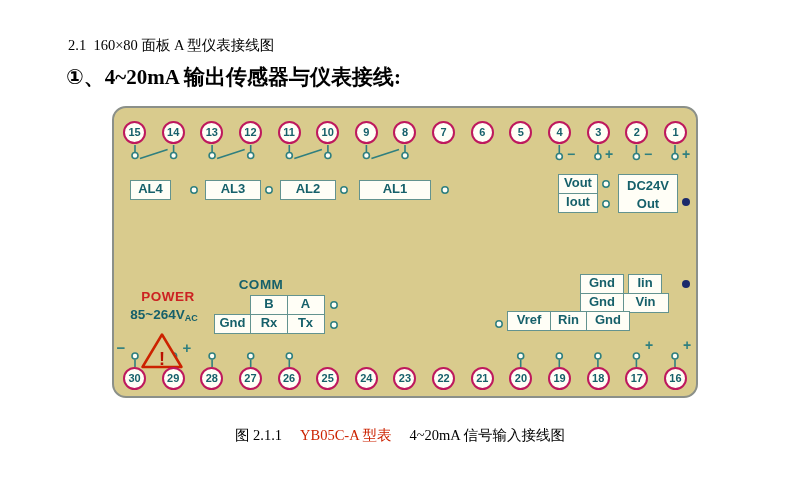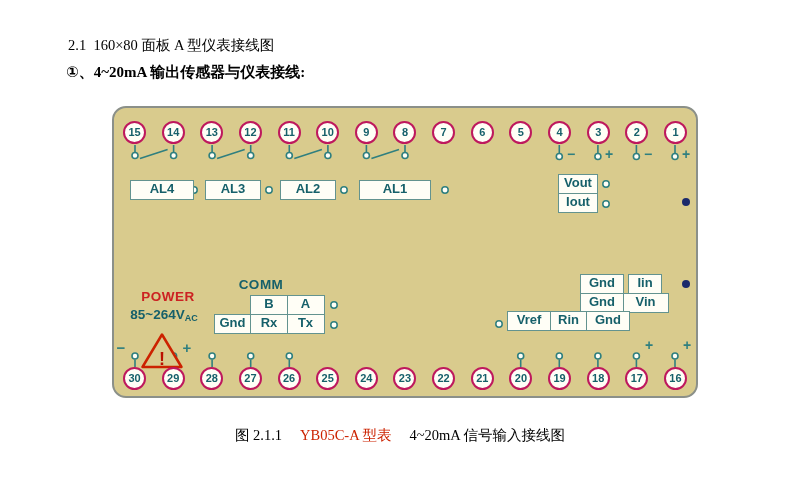--- a/index.html
+++ b/index.html
@@ -1,21 +1,21 @@
 <!DOCTYPE html>
 <html><head>
 <meta charset="utf-8">
 <style>
   * { margin:0; padding:0; box-sizing:border-box; }
   html,body { width:800px; height:478px; }
   body { background:#ffffff; position:relative; overflow:hidden;
          font-family:"Liberation Serif","DejaVu Serif","DejaVu Sans",serif; color:#000; }
 
   .heading    { position:absolute; left:68px; top:36px;  font-size:14.5px; white-space:pre; }
-  .subheading { position:absolute; left:66px; top:63px;  font-size:15px; font-weight:bold; white-space:pre; }
+  .subheading { position:absolute; left:66px; top:63px;  font-size:21px; font-weight:bold; white-space:pre; }
 
   .panel { position:absolute; left:112px; top:106px; width:586px; height:292px;
            background:#d9cb8d; border:2px solid #8b9089; border-radius:14px; }
   .overlay { position:absolute; left:0; top:0; }
 
   .t-row  { position:absolute; left:9px; width:564px; display:flex; justify-content:space-between; }
   .t-top    { top:13px; }
   .t-bottom { top:259px; }
   .term { width:23px; height:23px; border-radius:50%; border:2px solid #be185d; background:#fffef6;
           color:#16606a; font:bold 11px/19px "Liberation Sans","DejaVu Sans",sans-serif; text-align:center; }
@@ -159,27 +159,31 @@
     <div class="term">23</div>
     <div class="term">22</div>
     <div class="term">21</div>
     <div class="term">20</div>
     <div class="term">19</div>
     <div class="term">18</div>
     <div class="term">17</div>
     <div class="term">16</div>
   </div>
 
-  <div class="cell" style="left:16px;  top:72px; width:64px;">AL4</div>
+  <div class="cell" style="left:16px;  top:72px; width:41px;">AL4</div>
   <div class="cell" style="left:91px;  top:72px; width:56px;">AL3</div>
   <div class="cell" style="left:166px; top:72px; width:56px;">AL2</div>
   <div class="cell" style="left:245px; top:72px; width:72px;">AL1</div>
 
   <div class="cell" style="left:444px; top:66px;   width:40px;">Vout</div>
   <div class="cell" style="left:444px; top:84.5px; width:40px;">Iout</div>
+  <div class="cell dc24" style="left:504px; top:66px; width:60px;">
+    <div>DC24V</div>
+    <div>Out</div>
+  </div>
 
   <div class="cell" style="left:466px;   top:166px;   width:44px;">Gnd</div>
   <div class="cell" style="left:514px;   top:166px;   width:34px;">Iin</div>
   <div class="cell" style="left:466px;   top:184.5px; width:44px;">Gnd</div>
   <div class="cell" style="left:508.5px; top:184.5px; width:46px;">Vin</div>
   <div class="cell" style="left:393px;   top:203px;   width:44px;">Vref</div>
   <div class="cell" style="left:435.5px; top:203px;   width:38px;">Rin</div>
   <div class="cell" style="left:472px;   top:203px;   width:44px;">Gnd</div>
 
   <div class="plain comm-title">COMM</div>

